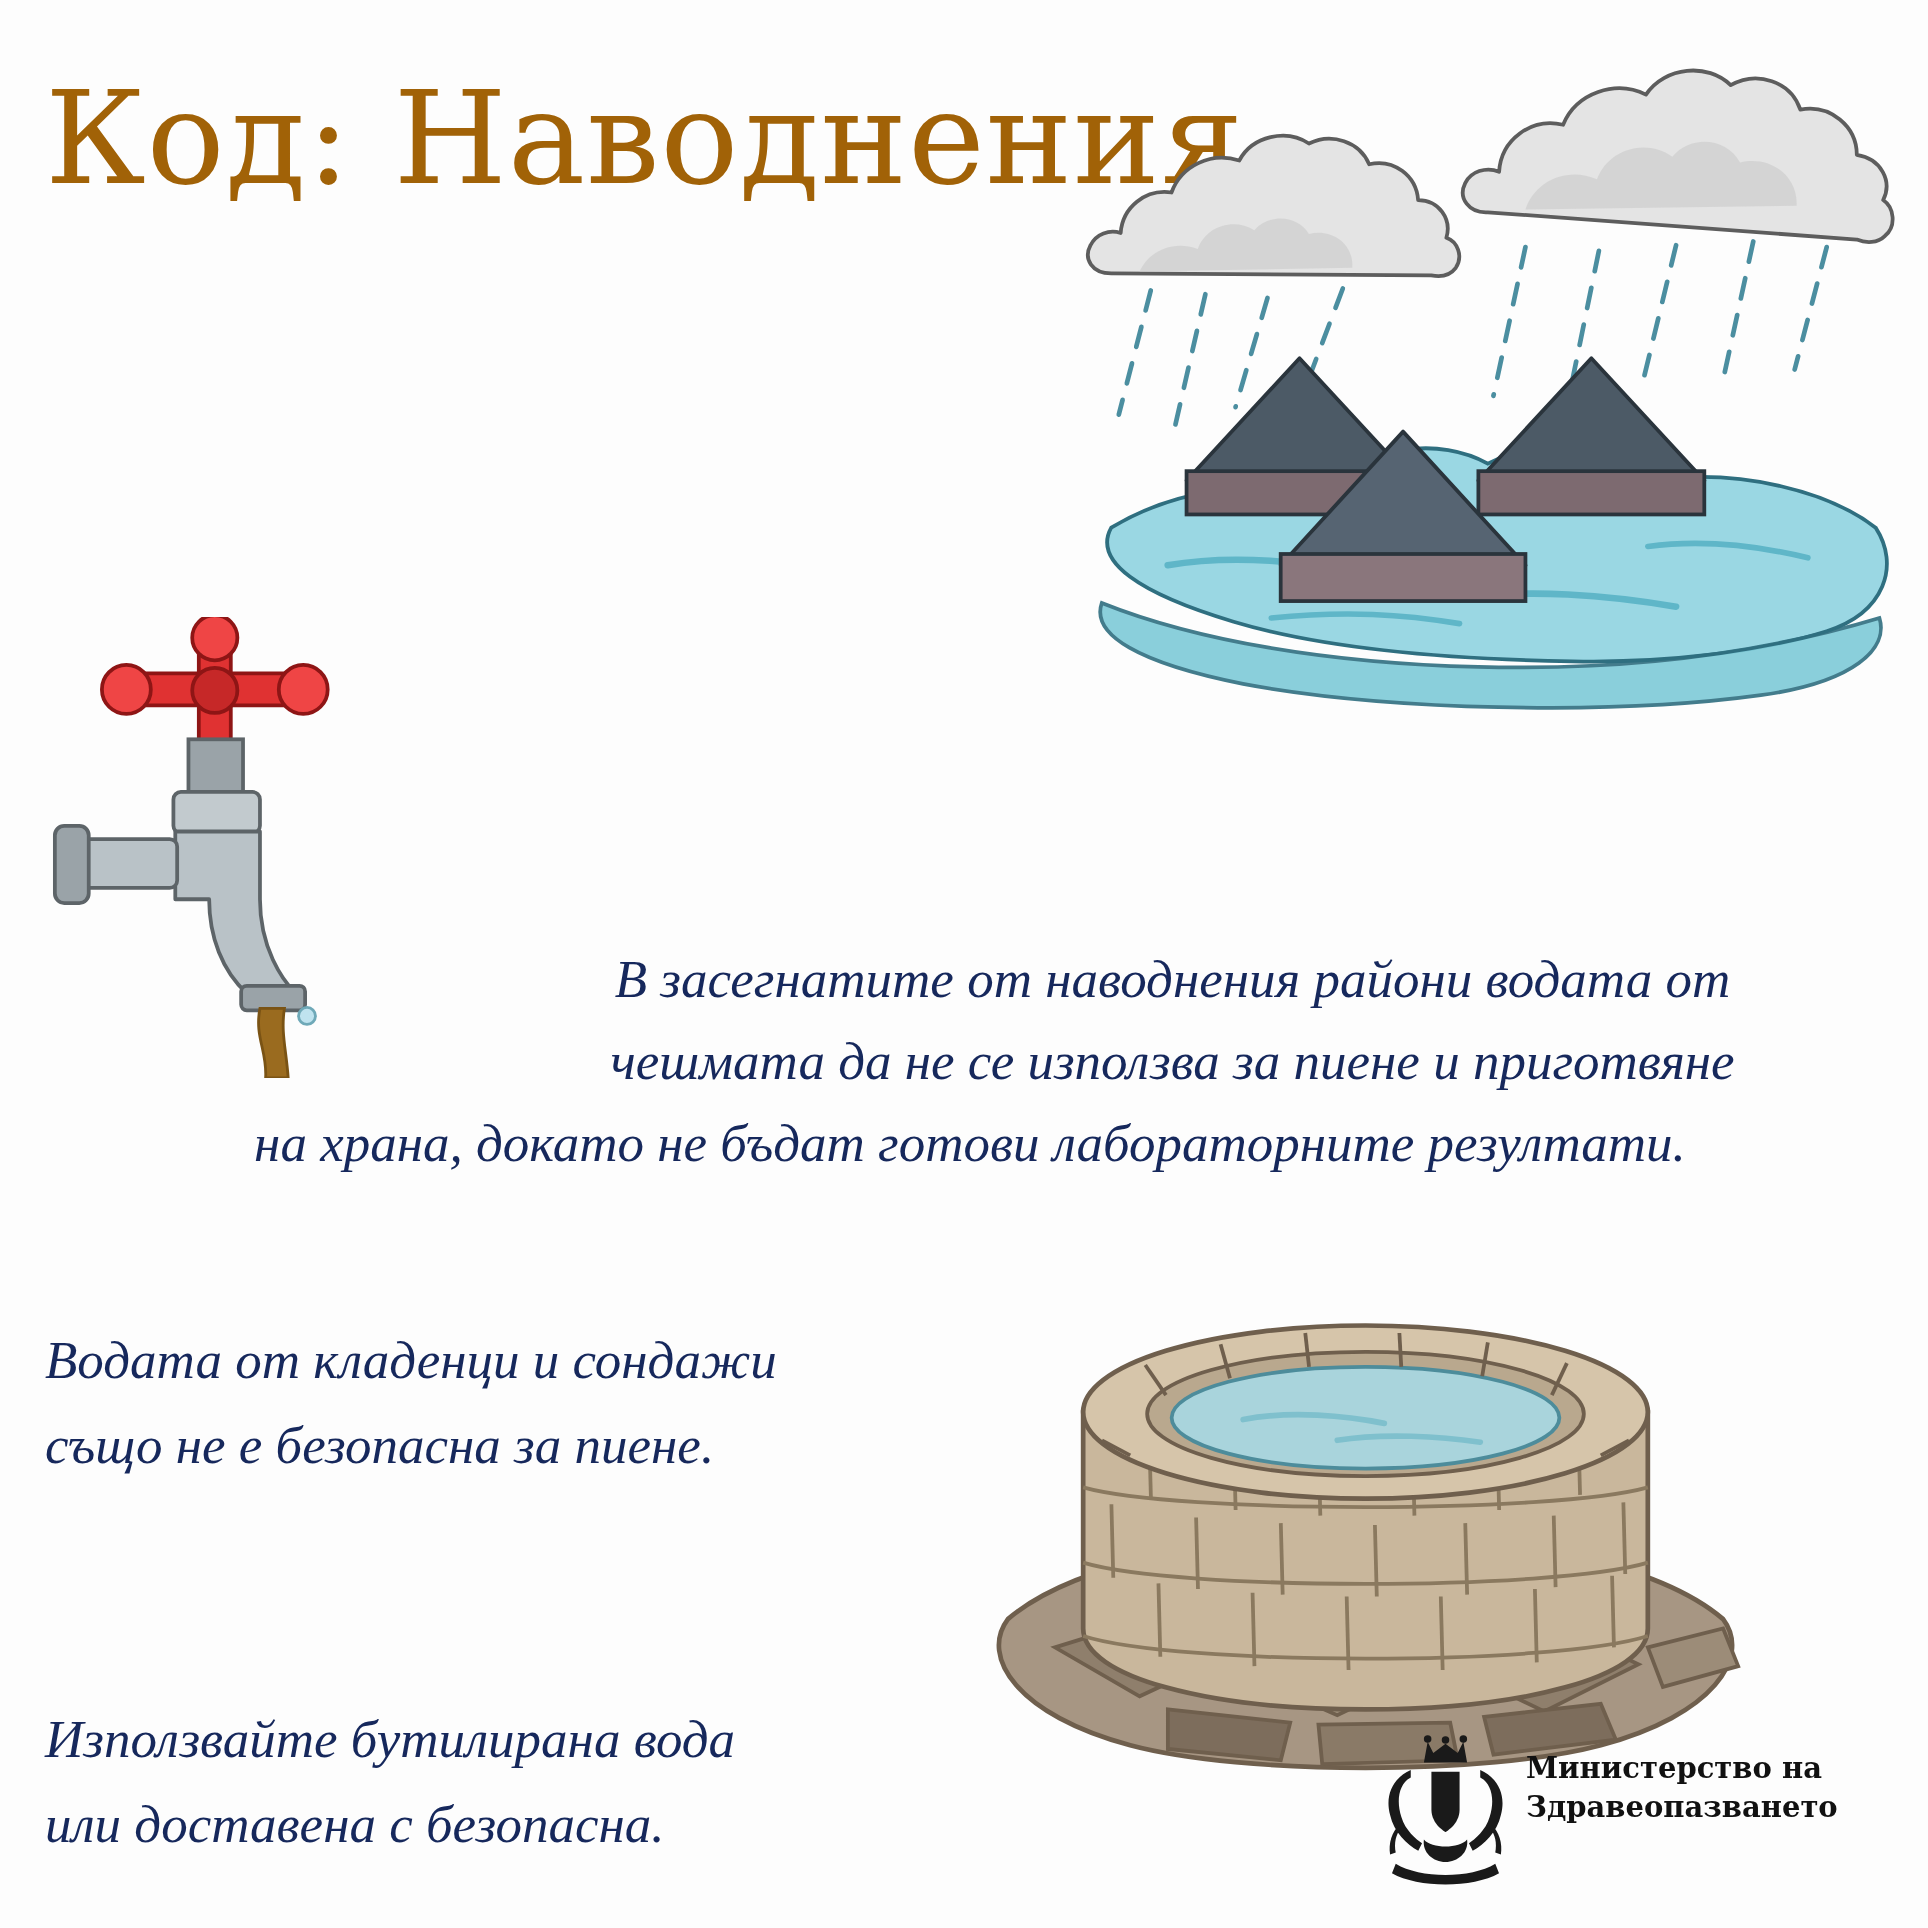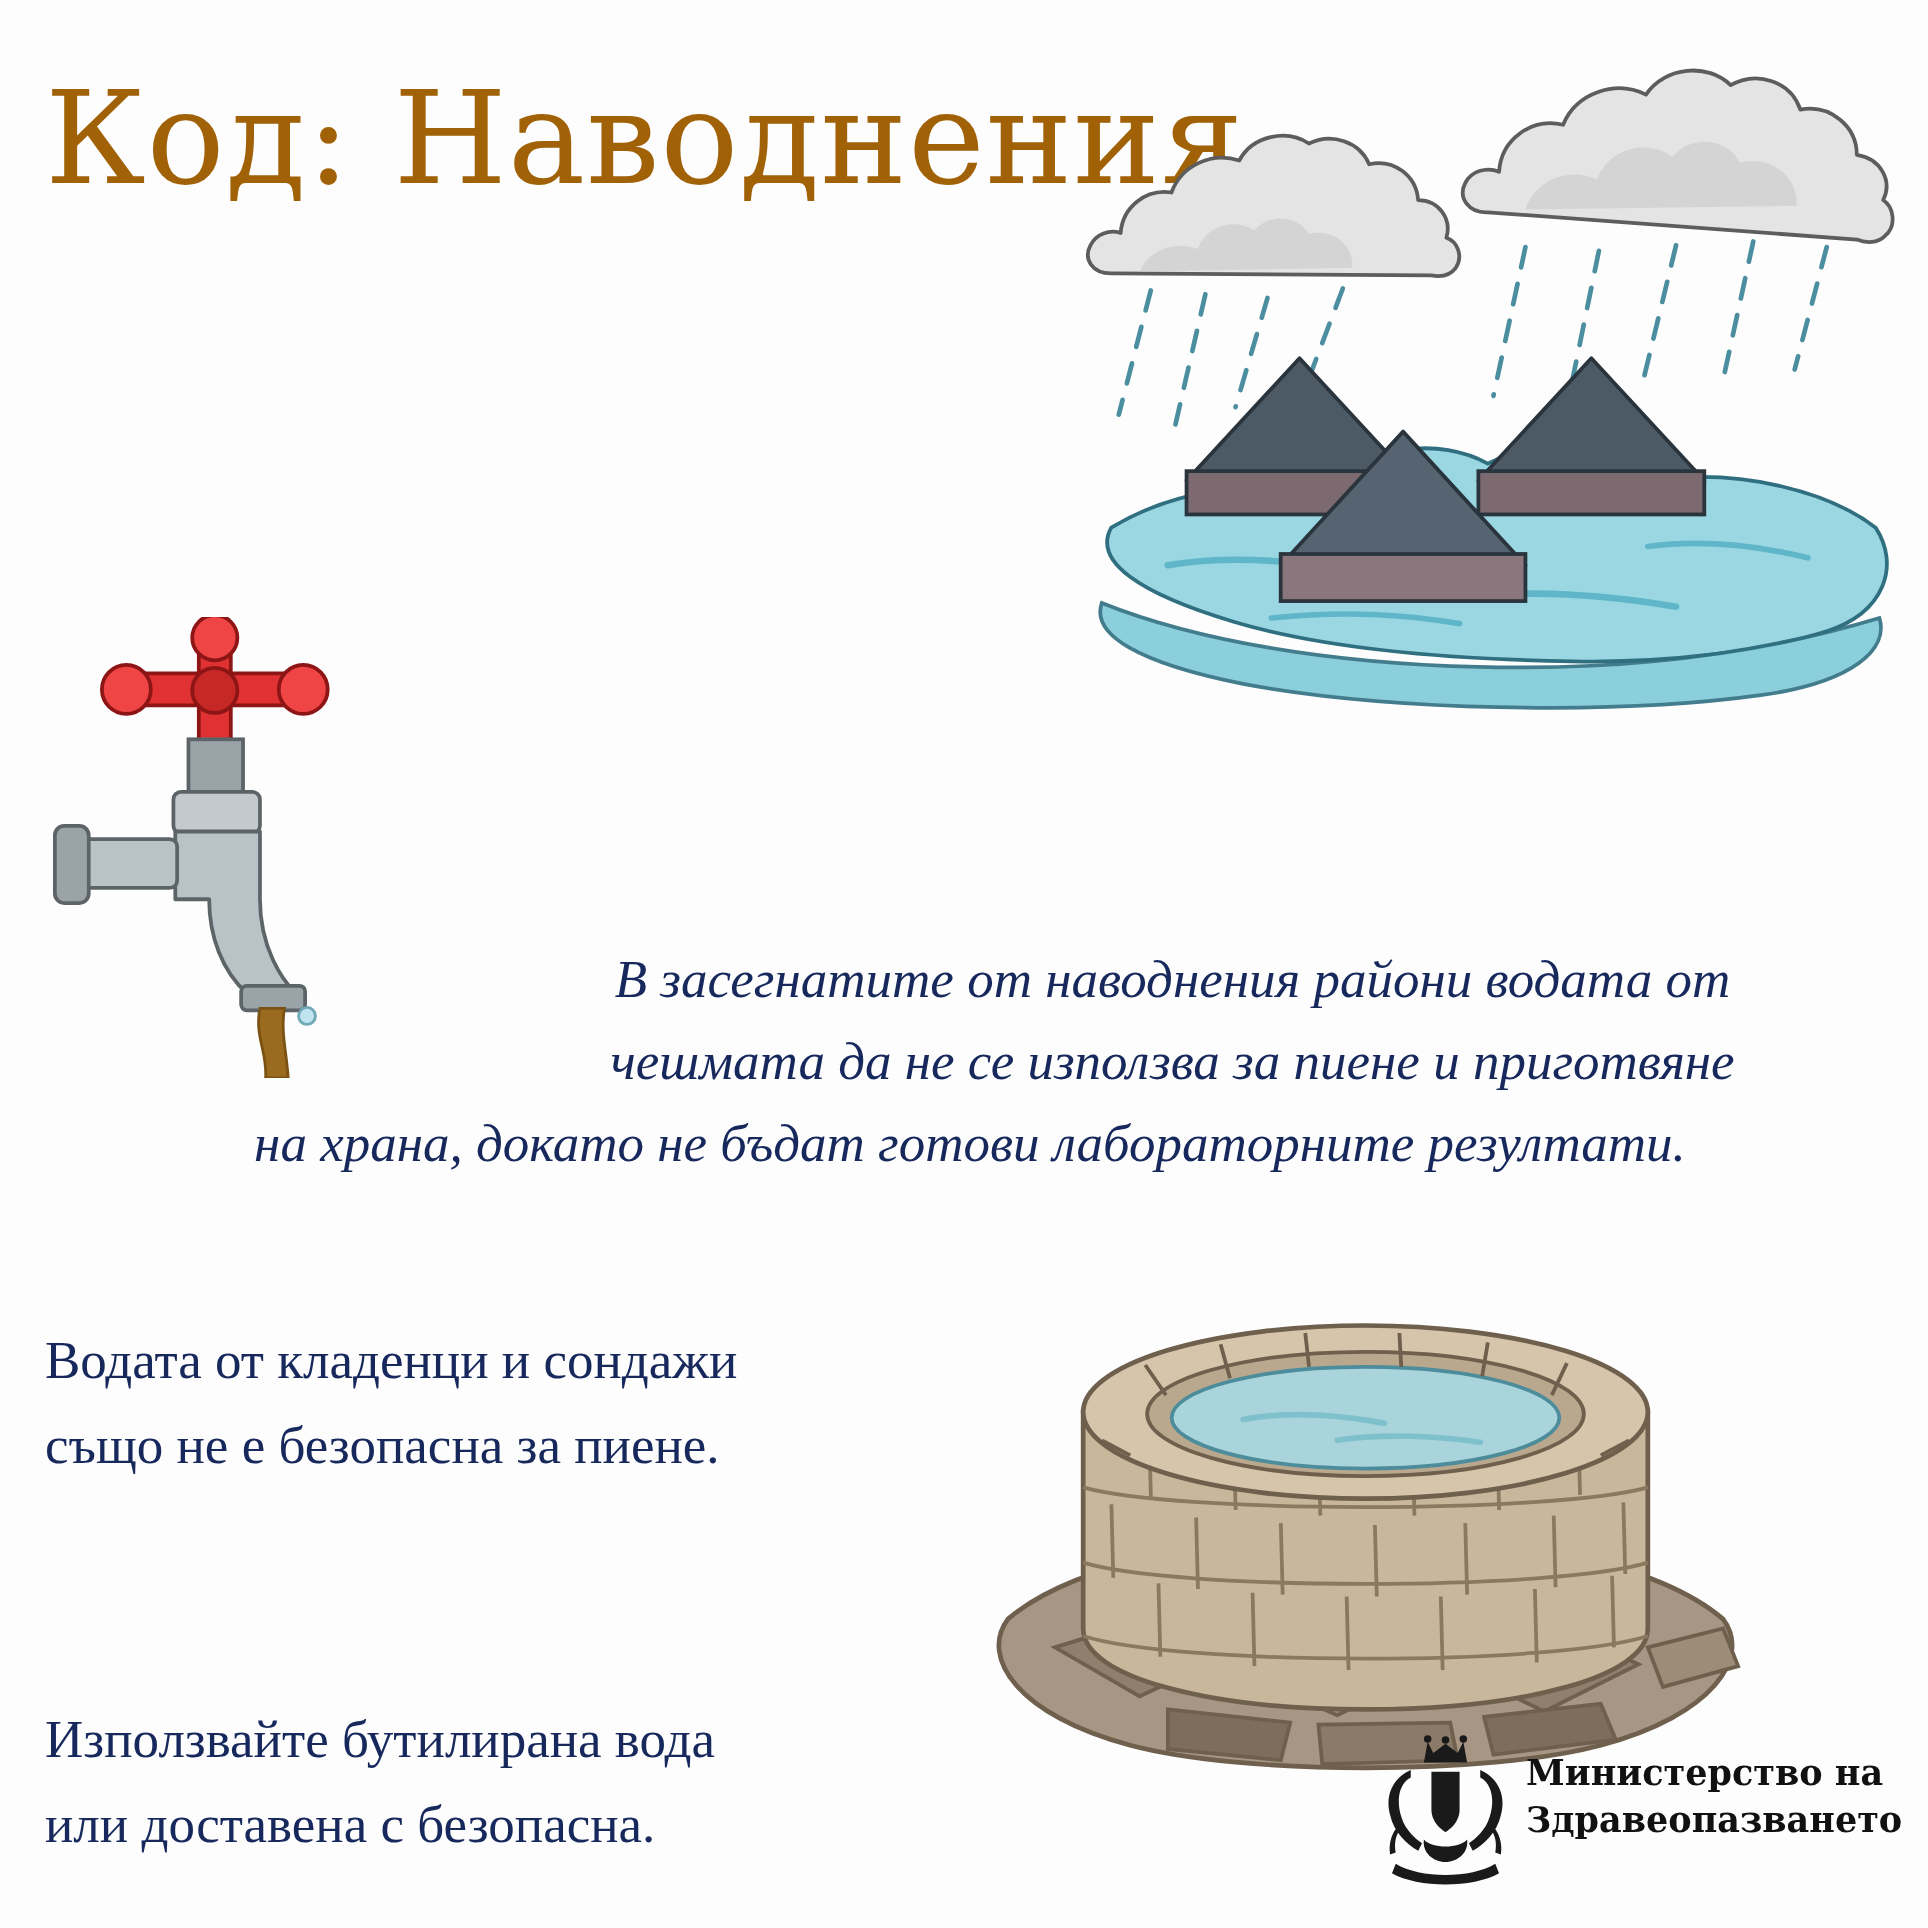--- a/index.html
+++ b/index.html
@@ -65,20 +65,21 @@
   .para-main .line1 { padding-left: 405px; }
   .para-main .line2 { padding-left: 405px; }
   .para-main .line3 { padding-left: 0; }
   .para-main div { text-align: center; }
 
   
   .block-left {
     position: absolute;
     left: 45px;
     font-family: "Liberation Serif", serif;
+    font-style: italic;
     font-size: 53px;
     line-height: 1.6;
     color: #16285c;
     width: 904px;
   }
   #well-text { top: 1318px; }
   #bottled-text { top: 1697px; }
 
   
   .illus { position: absolute; }
@@ -87,21 +88,21 @@
   #tap-illustration   { left: 47px;  top: 617px; width: 377px; height: 461px; }
   #well-illustration  { left: 942px; top: 1252px; width: 847px; height: 546px; }
   #ministry-logo      { left: 1375px; top: 1723px; width: 508px; height: 169px; }
 
   .logo-text {
     position: absolute;
     left: 151px;
     top: 26px;
     font-family: "DejaVu Serif", serif;
     font-weight: bold;
-    font-size: 35px;
+    font-size: 29px;
     line-height: 1.35;
     color: #111111;
   }
 </style>
 </head>
 <body>
 
 <div class="poster">
 
   <div class="title">Код: Наводнения</div>

